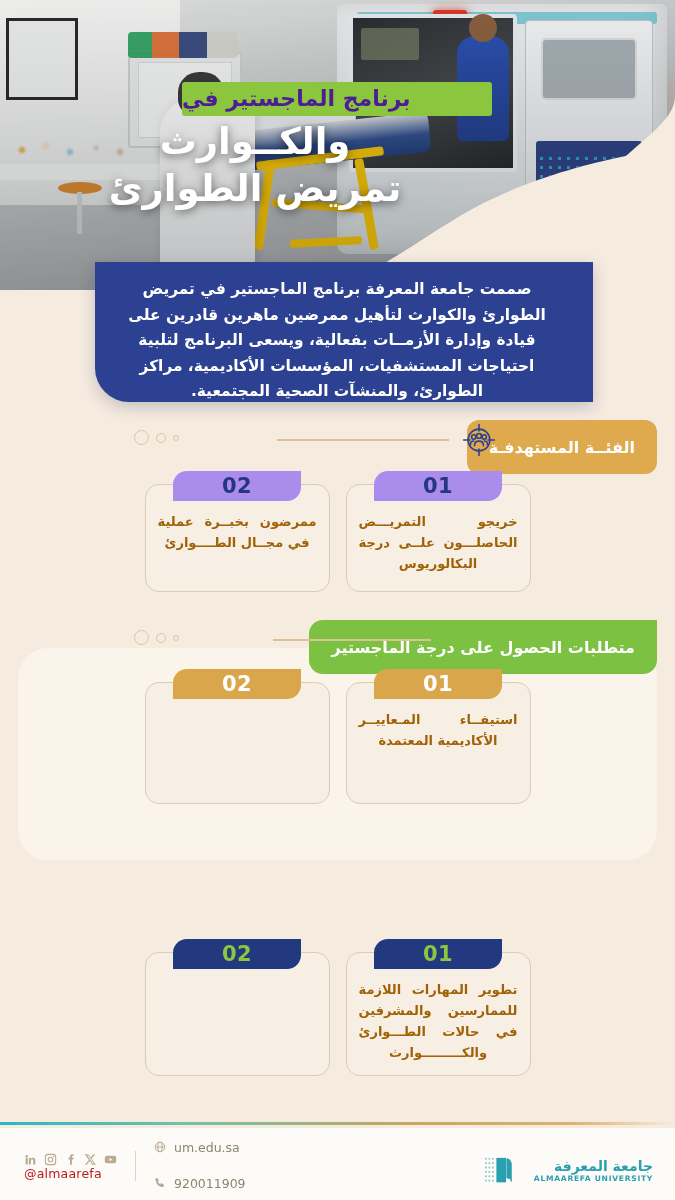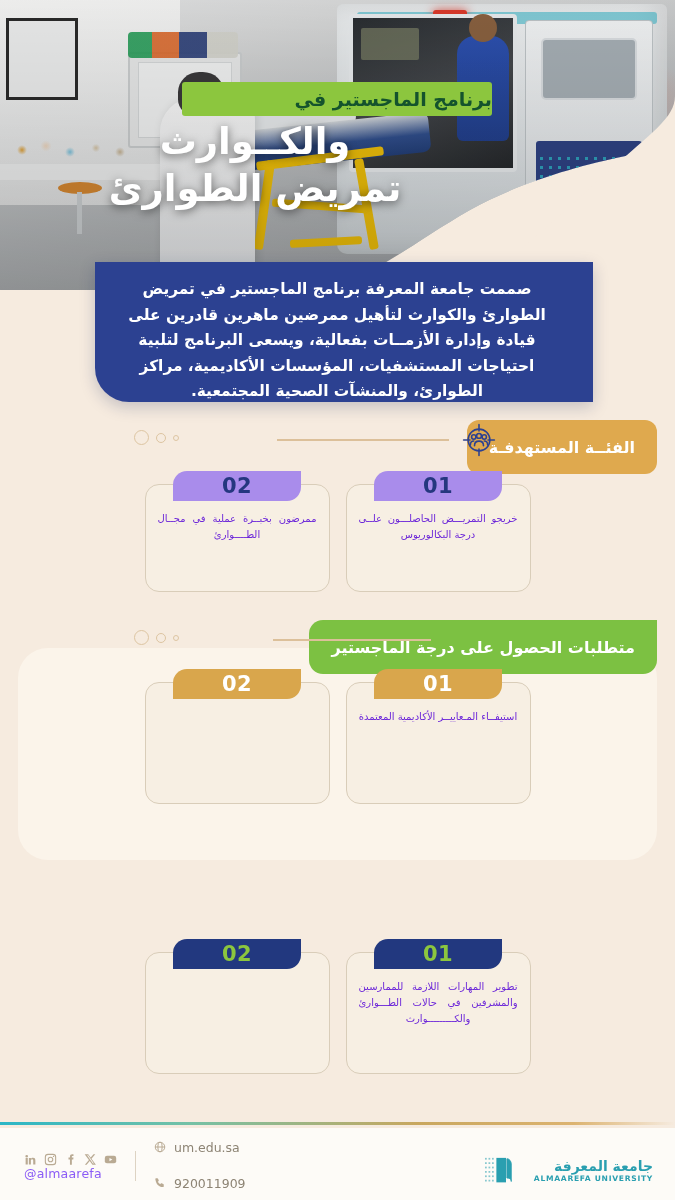--- a/index.html
+++ b/index.html
@@ -97,22 +97,22 @@
   .hero-cream{
     position:absolute;right:0;top:0;width:240px;height:290px;background:#f6ebdf;
     clip-path: path("M240,0 L240,290 L30,290 C90,250 130,210 175,170 C215,134 240,118 240,96 Z");
   }
 
   .green-banner{
     position:absolute;left:182px;top:82px;width:310px;height:34px;
     background:#8cc63e;border-radius:3px;
   }
   .green-banner span{
-    display:block;text-align:right;line-height:34px;
-    color:#14532d;font-size:19px;font-weight:700;direction:rtl;letter-spacing:.3px;
+    display:block;text-align:left;line-height:34px;
+    color:#4c1d95;font-size:22px;font-weight:700;direction:rtl;letter-spacing:.3px;
   }
   .hero-title{
     position:absolute;left:40px;top:118px;width:430px;
     text-align:center;direction:rtl;color:#ffffff;
     font-size:37px;line-height:1.28;font-weight:700;
     text-shadow:0 2px 10px rgba(0,0,0,.55);
   }
 
   
   .intro{
@@ -159,35 +159,35 @@
   .card-num{
     position:absolute;left:50%;transform:translateX(-50%);top:-14px;
     width:128px;height:30px;line-height:30px;text-align:center;
     font-size:21px;font-weight:700;letter-spacing:.5px;
   }
   .num-purple{background:#a98ceb;color:#25377f;border-radius:14px 0 14px 0;}
   .num-tan{background:#d9a64c;color:#ffffff;border-radius:14px 0 14px 0;}
   .num-navy{background:#22387f;color:#8cc63e;border-radius:14px 0 14px 0;}
   .card-text{
     direction:rtl;text-align:justify;text-align-last:center;
-    color:#6d28d9;font-size:10px;line-height:1.62;font-weight:400;
+    color:#a16207;font-size:13px;line-height:1.62;font-weight:700;
   }
   .card.tall{min-height:122px;}
 
   
   .foot-rule{
     position:absolute;left:0;top:1122px;width:675px;height:3px;
     background:linear-gradient(90deg,#2bb6c6 0%,#74c1a6 28%,#c9a75e 62%,#dcb370 85%,#f6ebdf 100%);
   }
   .footer{position:absolute;left:0;top:1128px;width:675px;height:72px;background:#fdfbf7;}
   .foot-left{position:absolute;left:24px;top:12px;display:flex;align-items:center;gap:10px;}
   .soc-col{display:flex;flex-direction:column;gap:2px;}
   .soc-row{display:flex;align-items:center;gap:7px;}
   .soc-ic{width:13px;height:13px;color:#b9aa93;display:inline-block;}
-  .handle{color:#8b5cf6;font-size:12.5px;letter-spacing:.2px;}
+  .handle{color:#b91c1c;font-size:12.5px;letter-spacing:.2px;}
   .vbar{width:1px;height:30px;background:#ddd3c3;margin:0 8px;}
   .con-col{display:flex;flex-direction:column;gap:21px;}
   .con-row{display:flex;align-items:center;gap:7px;color:#8d8474;font-size:12.5px;}
   .logo{position:absolute;right:22px;top:28px;display:flex;align-items:center;gap:7px;}
   .logo-mark{width:42px;height:30px;}
   .logo-txt{display:flex;flex-direction:column;align-items:flex-end;}
   .logo-ar{color:#2a9fb0;font-size:14px;font-weight:700;direction:rtl;line-height:1.05;}
   .logo-en{color:#2a9fb0;font-size:7.6px;font-weight:700;letter-spacing:.7px;line-height:1.2;}
 </style>
 </head>

